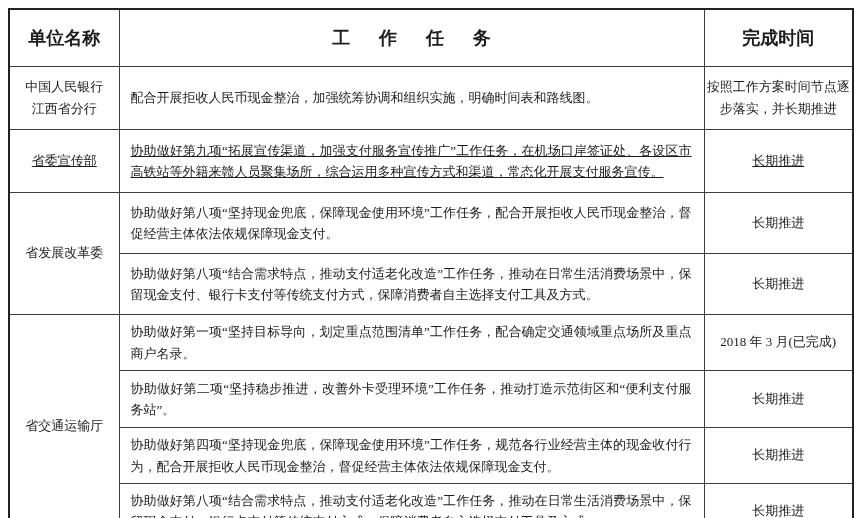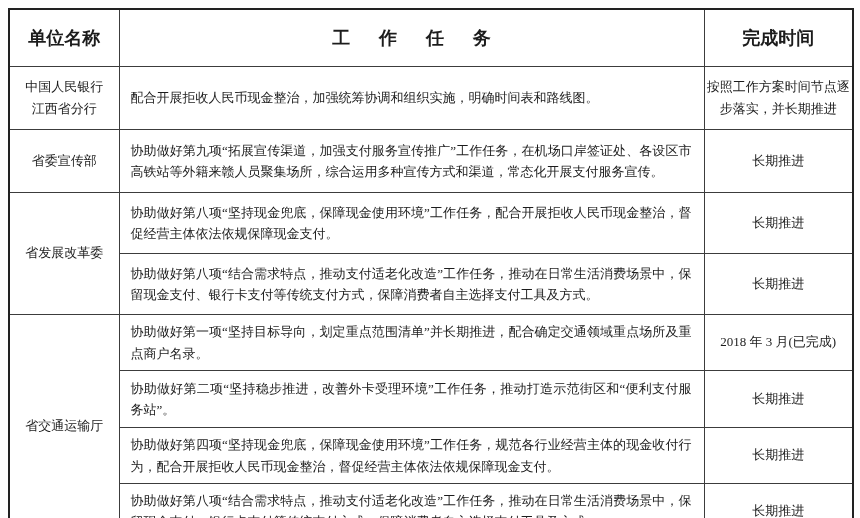--- a/index.html
+++ b/index.html
@@ -60,21 +60,21 @@
     line-height: 1.62;
   }
   td.time-cell {
     text-align: center;
     vertical-align: middle;
     padding: 2px 2px;
     line-height: 1.7;
   }
   tr.h-header { height: 29px; }
   tr.h-r1 { height: 63px; }
-  tr.h-r2 { height: 63px; }
+  tr.h-r2 { height: 63px; text-decoration: underline; }
   tr.h-r3a { height: 61px; }
   tr.h-r3b { height: 61px; }
   tr.h-r4a { height: 56px; }
   tr.h-r4b { height: 57px; }
   tr.h-r4c { height: 56px; margin-top: 39px; }
   tr.h-r4d { height: 55px; }
 </style>
 </head>
 <body>
 
@@ -120,21 +120,21 @@
       </tr>
       <tr class="h-r3b">
         <td class="task-cell">协助做好第八项“结合需求特点，推动支付适老化改造”工作任务，推动在日常生活消费场景中，保留现金支付、银行卡支付等传统支付方式，保障消费者自主选择支付工具及方式。</td>
         <td class="time-cell">长期推进</td>
       </tr>
 
       <tr class="h-r4a">
         <td class="unit-cell" rowspan="4">
           <div>省交通运输厅</div>
         </td>
-        <td class="task-cell">协助做好第一项“坚持目标导向，划定重点范围清单”并长期推进，配合确定交通领域重点场所及重点商户名录。</td>
+        <td class="task-cell">协助做好第一项“坚持目标导向，划定重点范围清单”工作任务，配合确定交通领域重点场所及重点商户名录。</td>
         <td class="time-cell">2018 年 3 月(已完成)</td>
       </tr>
       <tr class="h-r4b">
         <td class="task-cell">协助做好第二项“坚持稳步推进，改善外卡受理环境”工作任务，推动打造示范街区和“便利支付服务站”。</td>
         <td class="time-cell">长期推进</td>
       </tr>
       <tr class="h-r4c">
         <td class="task-cell">协助做好第四项“坚持现金兜底，保障现金使用环境”工作任务，规范各行业经营主体的现金收付行为，配合开展拒收人民币现金整治，督促经营主体依法依规保障现金支付。</td>
         <td class="time-cell">长期推进</td>
       </tr>

